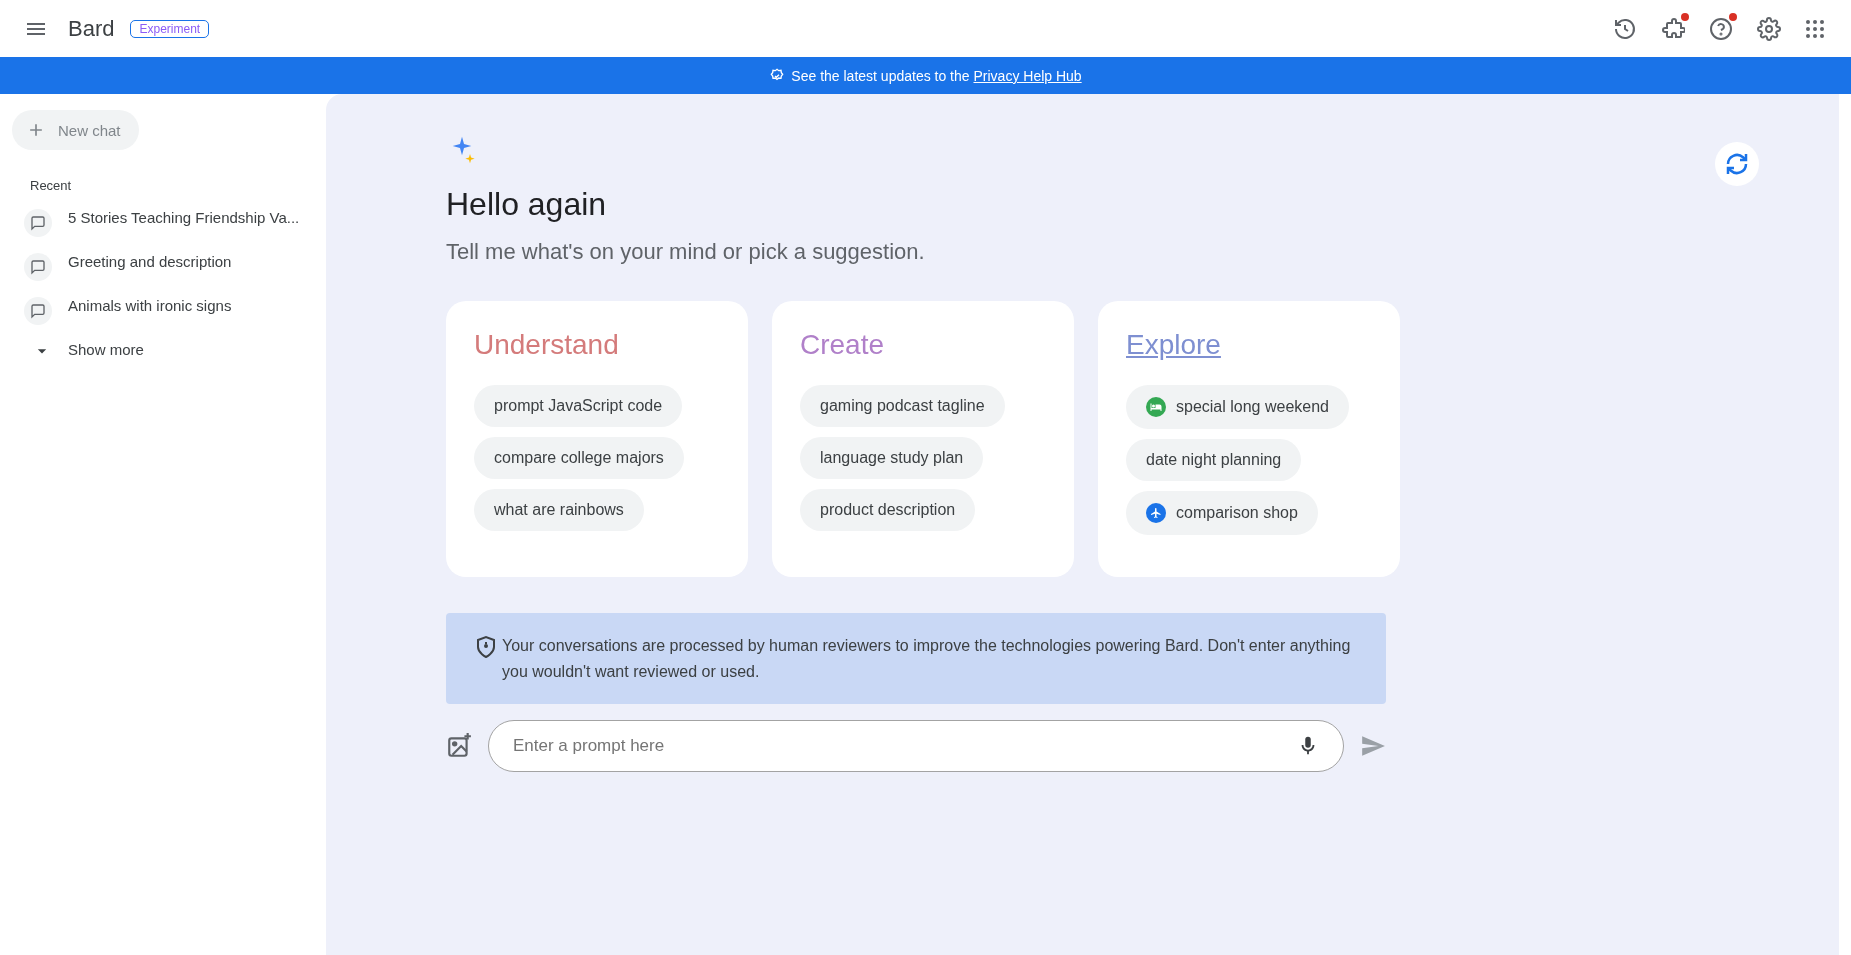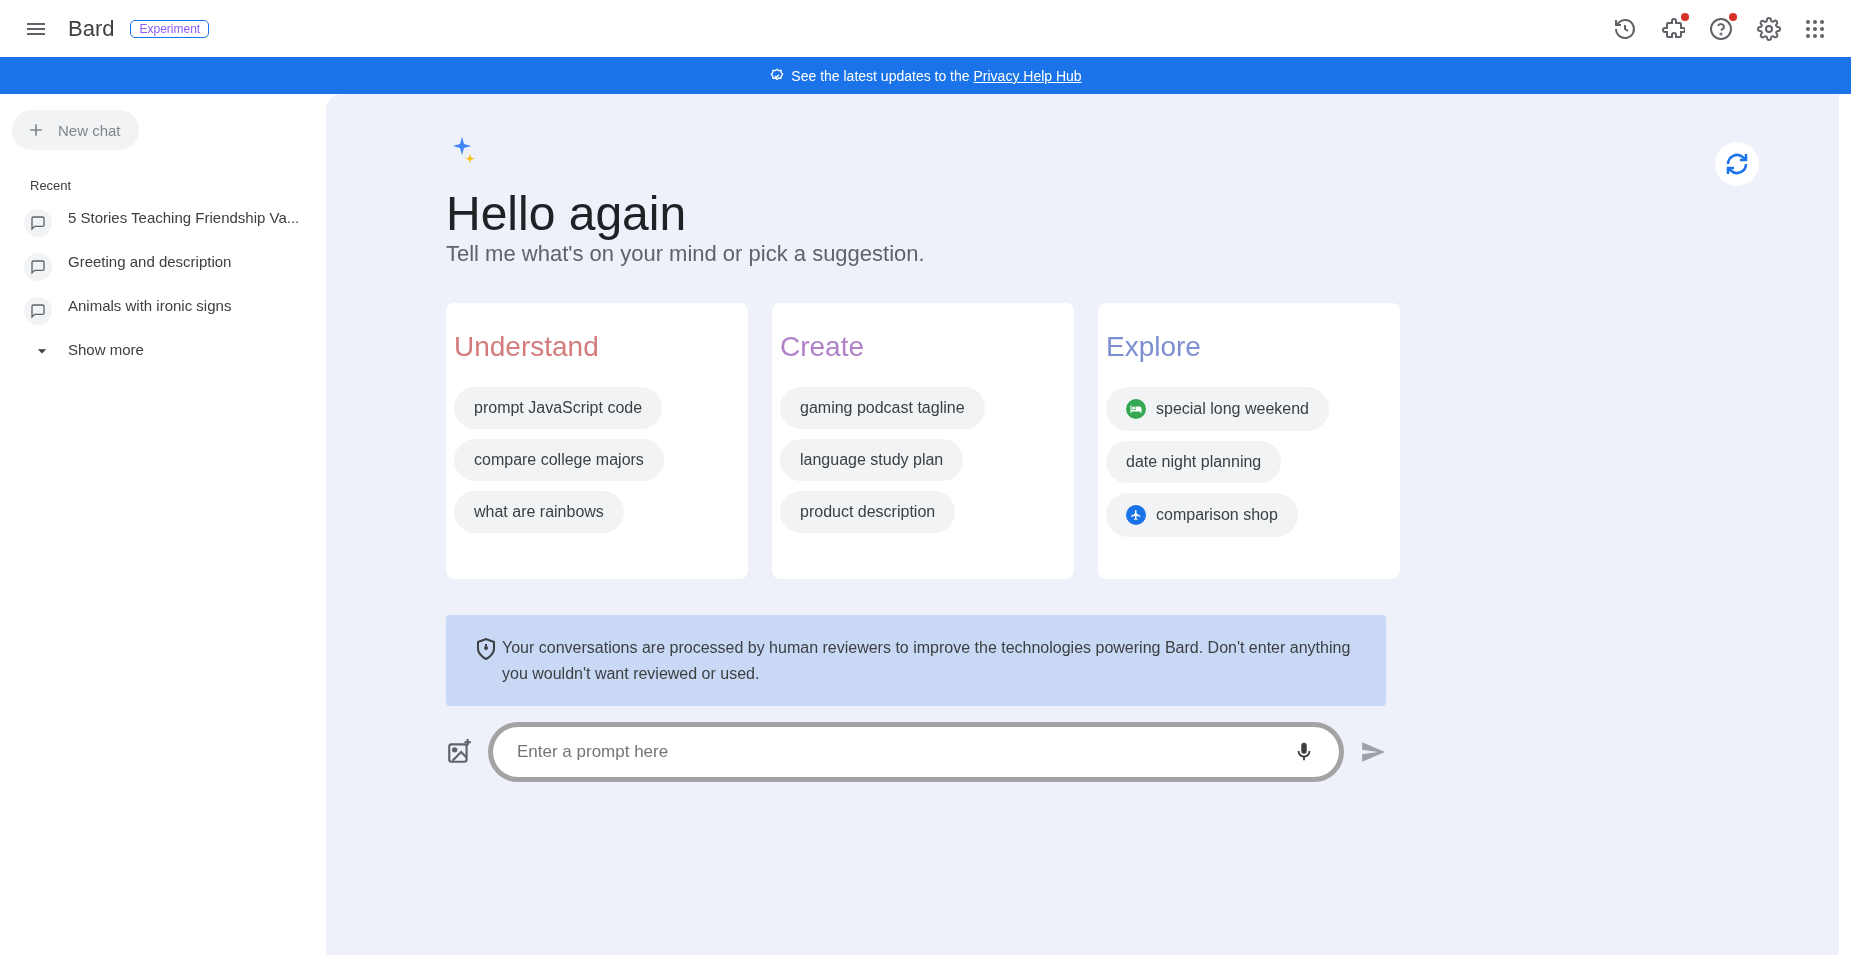--- a/index.html
+++ b/index.html
@@ -22,39 +22,39 @@
     .newchat { display: inline-flex; align-items: center; gap: 12px; background: #f1f3f4; border-radius: 24px; padding: 10px 18px 10px 14px; color: #80868b; font-size: 15px; cursor: pointer; }
     .recent-label { font-size: 13px; font-weight: 500; color: #3c4043; margin: 28px 0 8px 18px; }
     .hist-item { display: flex; gap: 16px; padding: 8px 12px; border-radius: 24px; cursor: pointer; color: #3c4043; font-size: 15px; }
     .hist-item .chip { width: 28px; height: 28px; background: #f1f3f4; border-radius: 50%; display: flex; align-items: center; justify-content: center; flex-shrink: 0; }
     .hist-item span.txt { white-space: nowrap; overflow: hidden; text-overflow: ellipsis; }
     .showmore { padding-left: 20px; }
     
     .main { flex: 1; background: #eef0fa; border-radius: 16px 0 0 0; margin-right: 12px; padding: 40px 60px 0 120px; position: relative; }
     .sparkle { margin-bottom: 20px; }
     .refresh { position: absolute; top: 48px; right: 80px; width: 44px; height: 44px; background: #fff; border-radius: 50%; display: flex; align-items: center; justify-content: center; cursor: pointer; }
-    .greeting { font-size: 48px; font-weight: 400; color: #202124; }
+    .greeting { font-size: 32px; font-weight: 400; color: #202124; margin-bottom: 16px; }
     .subtitle { font-size: 22px; color: #5f6368; margin-bottom: 36px; }
     
     .cards { display: flex; gap: 24px; }
-    .card { background: #fff; border-radius: 8px; padding: 28px 24px 32px 8px; width: 302px; }
+    .card { background: #fff; border-radius: 20px; padding: 28px 24px 32px 28px; width: 302px; }
     .card-title { font-size: 28px; font-weight: 500; margin-bottom: 24px; }
     .t-understand { color: #d47b7b; }
     .t-create { color: #b080c9; }
-    .t-explore { color: #7e8fd1; }
+    .t-explore { color: #7e8fd1; text-decoration: underline; }
     .pill { display: inline-flex; align-items: center; gap: 10px; background: #f1f3f4; border-radius: 24px; padding: 12px 20px; font-size: 16px; color: #3c4043; cursor: pointer; margin-bottom: 10px; }
     .pill-icon { width: 20px; height: 20px; border-radius: 50%; display: flex; align-items: center; justify-content: center; font-size: 11px; color: #fff; }
     .pi-hotel { background: #34a853; }
     .pi-flight { background: #1a73e8; }
     
     .notice { margin-top: 36px; background: #c9d8f5; border-radius: 4px; padding: 20px 28px; display: flex; gap: 4px; color: #3c4043; font-size: 16px; line-height: 1.6; max-width: 940px; }
     
     .input-row { margin-top: 16px; display: flex; align-items: center; gap: 16px; max-width: 940px; }
     .img-icon { cursor: pointer; }
-    .input-box { flex: 1; background: #fff; border: 5px solid #a3a3a3; border-radius: 32px; padding: 14px 24px; display: flex; }
+    .input-box { flex: 1; background: #fff; border: 1px solid #a3a3a3; border-radius: 32px; padding: 14px 24px; display: flex; }
     .input-box input { flex: 1; border: none; outline: none; font-size: 17px; color: #5f6368; background: transparent; }
     .mic-icon { cursor: pointer; }
     .send-icon { cursor: pointer; color: #9aa0a6; }
     
     svg { display: block; }
   </style>
 </head>
 <body>
 
 <div class="header">

